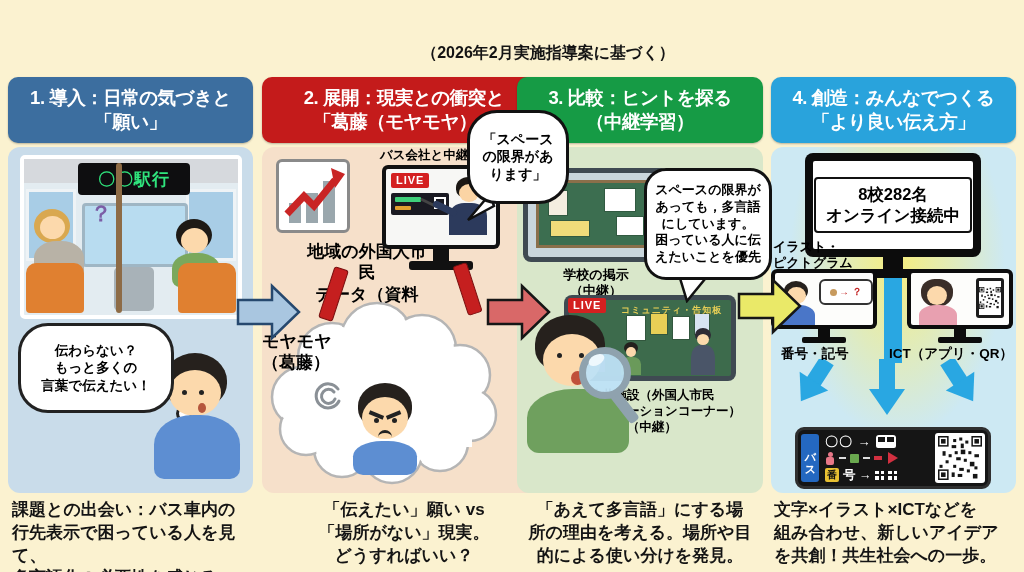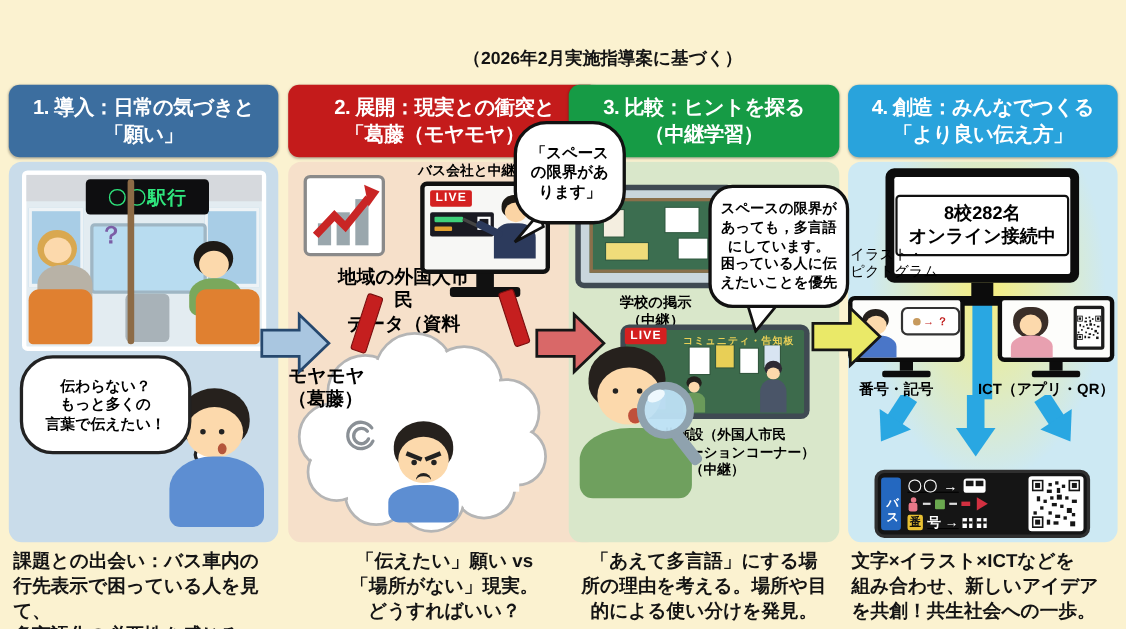--- a/index.html
+++ b/index.html
@@ -108,21 +108,21 @@
   .c3-shine{position:absolute;left:71px;top:40px;width:17px;height:10px;background:#eef8fd;border-radius:50%;transform:rotate(-28deg);z-index:7;}
   .c3-handle{position:absolute;left:102px;top:74px;width:11px;height:36px;background:#8fa2ae;border-radius:4px;transform:rotate(-38deg);z-index:5;}
   
   .c4-glow{position:absolute;left:8px;top:0;width:228px;height:310px;background:radial-gradient(ellipse at 52% 36%,rgba(248,238,120,.95) 0%,rgba(248,238,120,0) 64%);}
   .c4-mon{position:absolute;left:34px;top:6px;width:176px;height:104px;background:#0c0c0c;border-radius:8px;padding:8px;box-sizing:border-box;z-index:2;}
   .c4-scr{position:absolute;left:8px;top:8px;right:8px;bottom:8px;background:#fff;border-radius:2px;display:flex;align-items:center;justify-content:center;}
   .c4-box{border:2.5px solid #111;border-radius:4px;padding:5px 10px;text-align:center;font-size:16.5px;font-weight:800;line-height:1.3;}
   .c4-neck{position:absolute;left:112px;top:110px;width:20px;height:13px;background:#0c0c0c;z-index:2;}
   .c4-base{position:absolute;left:82px;top:122px;width:80px;height:9px;background:#0c0c0c;border-radius:3px;z-index:2;}
   .c4-bluebar{position:absolute;left:113px;top:130px;width:18px;height:86px;background:#29a7e2;z-index:1;}
-  .c4-lbl-il{position:absolute;left:2px;top:76px;width:92px;font-size:13px;font-weight:400;line-height:1.2;z-index:3;}
+  .c4-lbl-il{position:absolute;left:2px;top:92px;width:92px;font-size:13px;font-weight:700;line-height:1.2;z-index:3;}
   .c4-monS{position:absolute;width:106px;height:60px;background:#0c0c0c;border-radius:6px;padding:4px;box-sizing:border-box;z-index:2;}
   .c4-monS .scr{position:absolute;left:4px;top:4px;right:4px;bottom:4px;background:#fdfdfb;border-radius:2px;overflow:hidden;}
   .c4-monL{left:0;top:122px;}.c4-monR{left:136px;top:122px;}
   .c4-neckS{position:absolute;width:12px;height:8px;background:#0c0c0c;top:182px;z-index:2;}
   .c4-baseS{position:absolute;width:44px;height:6px;background:#0c0c0c;border-radius:2px;top:190px;z-index:2;}
   .c4-kid{position:absolute;left:6px;top:8px;width:34px;height:44px;}
   .c4-kid .hair{left:3px;top:0;width:24px;height:20px;background:#26211d;border-radius:50%;}
   .c4-kid .face{left:6px;top:6px;width:19px;height:17px;}
   .c4-kid .torso{left:0;top:24px;width:34px;height:22px;background:#4a76c8;border-radius:45% 45% 0 0;}
   .c4-minibub{position:absolute;left:44px;top:6px;width:54px;height:26px;background:#fff;border:2px solid #333;border-radius:6px;box-sizing:border-box;display:flex;align-items:center;justify-content:center;gap:2px;}
@@ -132,21 +132,21 @@
   .c4-wom .hair{left:2px;top:0;width:32px;height:28px;background:#3a2e28;border-radius:50% 50% 58% 58%;}
   .c4-wom .face{left:8px;top:7px;width:20px;height:19px;}
   .c4-wom .torso{left:0;top:26px;width:38px;height:22px;background:#e8a0b0;border-radius:45% 45% 0 0;}
   .c4-tab{position:absolute;right:5px;top:5px;width:28px;height:40px;background:#1c1c1c;border-radius:3px;padding:3px;box-sizing:border-box;}
   .c4-tab .tscr{position:absolute;left:3px;top:3px;right:3px;bottom:3px;background:#fff;}
   .c4-lbl-num{position:absolute;left:10px;top:198px;font-size:13.5px;font-weight:800;z-index:3;}
   .c4-lbl-ict{position:absolute;left:118px;top:198px;font-size:13.5px;font-weight:800;z-index:3;}
   .c4-arrows{position:absolute;left:12px;top:212px;z-index:2;}
   .c4-sign{position:absolute;left:24px;top:280px;width:196px;height:62px;background:#151515;border:3px solid #2f2f2f;border-radius:9px;box-sizing:border-box;display:flex;align-items:center;gap:4px;padding:3px;z-index:3;}
   .c4-sbar{width:18px;height:48px;background:#2468c0;border-radius:3px;color:#fff;font-size:11px;font-weight:800;writing-mode:vertical-rl;display:flex;align-items:center;justify-content:center;letter-spacing:2px;}
-  .c4-rows{flex:1;height:48px;display:flex;flex-direction:column;justify-content:space-between;padding:0 2px;box-sizing:border-box;text-decoration:underline;}
+  .c4-rows{flex:1;height:48px;display:flex;flex-direction:column;justify-content:space-between;padding:0 2px;box-sizing:border-box;}
   .c4-row{display:flex;align-items:center;gap:4px;height:14px;}
   .c4-r1txt{color:#fff;font-weight:800;font-size:13px;letter-spacing:1px;line-height:1;}
   .c4-busic{width:20px;height:13px;background:#fff;border-radius:3px 3px 2px 2px;position:relative;}
   .c4-busic:before{content:"";position:absolute;left:2px;top:2px;width:7px;height:5px;background:#151515;}
   .c4-busic:after{content:"";position:absolute;right:2px;top:2px;width:7px;height:5px;background:#151515;}
   .c4-pers{width:10px;height:13px;position:relative;}
   .c4-pers:before{content:"";position:absolute;left:2.5px;top:0;width:5px;height:5px;background:#e87888;border-radius:50%;}
   .c4-pers:after{content:"";position:absolute;left:1px;top:5px;width:8px;height:8px;background:#e87888;border-radius:2px;}
   .c4-dash{width:7px;height:2.5px;background:#ddd;}
   .c4-gsq{width:9px;height:9px;background:#6aa84f;border-radius:1px;}

